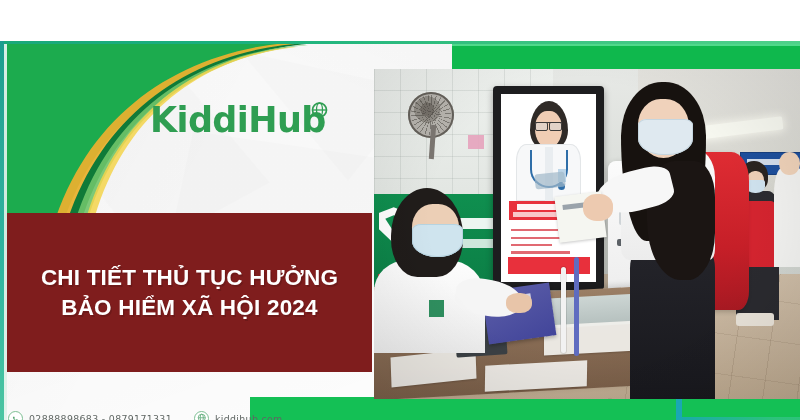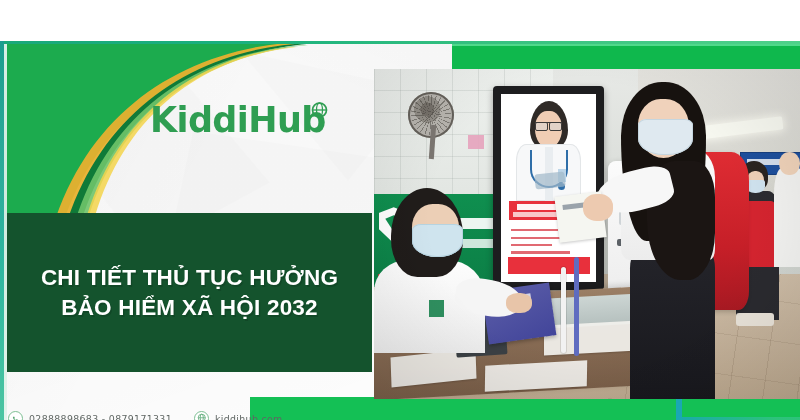--- a/index.html
+++ b/index.html
@@ -496,21 +496,21 @@
   }
   .photo-vig {
     position: absolute; inset: 0;
     background: radial-gradient(ellipse at 50% 45%, rgba(0,0,0,0) 52%, rgba(0,0,0,.10) 100%);
   }
 
   
   .title-block {
     position: absolute; left: 7px; top: 172px;
     width: 365px; height: 159px;
-    background: #14532d;
+    background: #7f1d1d;
     z-index: 30;
     display: flex; flex-direction: column;
     align-items: center; justify-content: center;
   }
   .title-block .line {
     color: #ffffff;
     font-weight: bold;
     font-size: 22.5px;
     letter-spacing: .2px;
     line-height: 1.3;
@@ -694,21 +694,21 @@
         <circle cx="8.5" cy="8" r="7" fill="none" stroke="#2f9e52" stroke-width="1.7"></circle>
         <ellipse cx="8.5" cy="8" rx="3" ry="7" fill="none" stroke="#2f9e52" stroke-width="1.3"></ellipse>
         <path d="M1.8 8 H15.2" stroke="#2f9e52" stroke-width="1.3"></path>
         <path d="M8.5 15 L7.4 17 H9.6 Z" fill="#2f9e52"></path>
       </svg>
     </span>
   </div>
 
   <div class="title-block">
     <div class="line">CHI TIẾT THỦ TỤC HƯỞNG</div>
-    <div class="line">BẢO HIỂM XÃ HỘI 2032</div>
+    <div class="line">BẢO HIỂM XÃ HỘI 2024</div>
   </div>
 
   <div class="footer">
     <div class="f-item">
       <span class="f-icon">
         <svg width="9" height="9" viewBox="0 0 24 24" fill="currentColor">
           <path d="M6.6 10.8c1.1 2.2 2.9 4 5.1 5.1l1.7-1.7c.2-.2.6-.3.9-.2 1 .3 2.1.5 3.2.5.5 0 .9.4.9.9V18c0 .5-.4.9-.9.9C9.9 18.9 5.1 14.1 5.1 8.2c0-.5.4-.9.9-.9h2.6c.5 0 .9.4.9.9 0 1.1.2 2.2.5 3.2.1.3 0 .7-.2.9l-1.7 1.7z"></path>
         </svg>
       </span>
       <span class="f-text">02888898683 - 0879171331</span>

